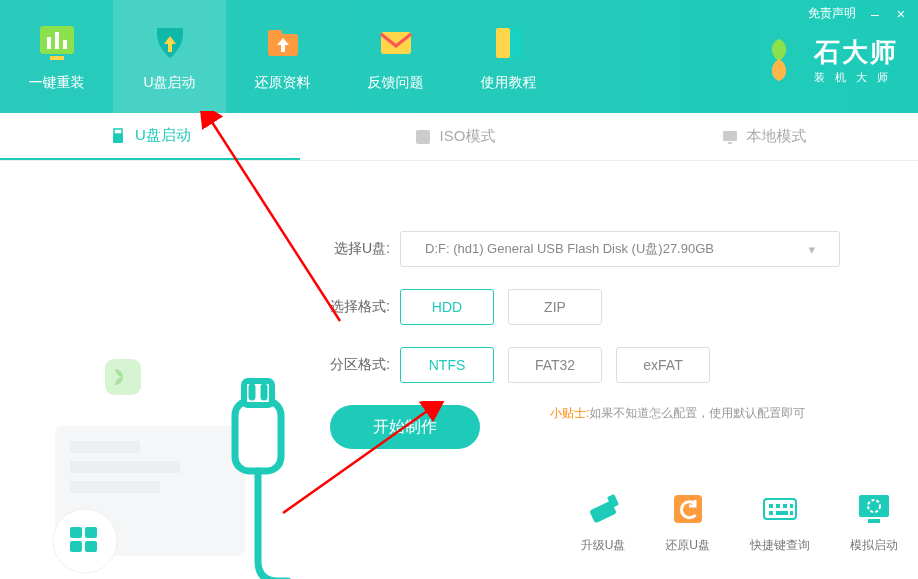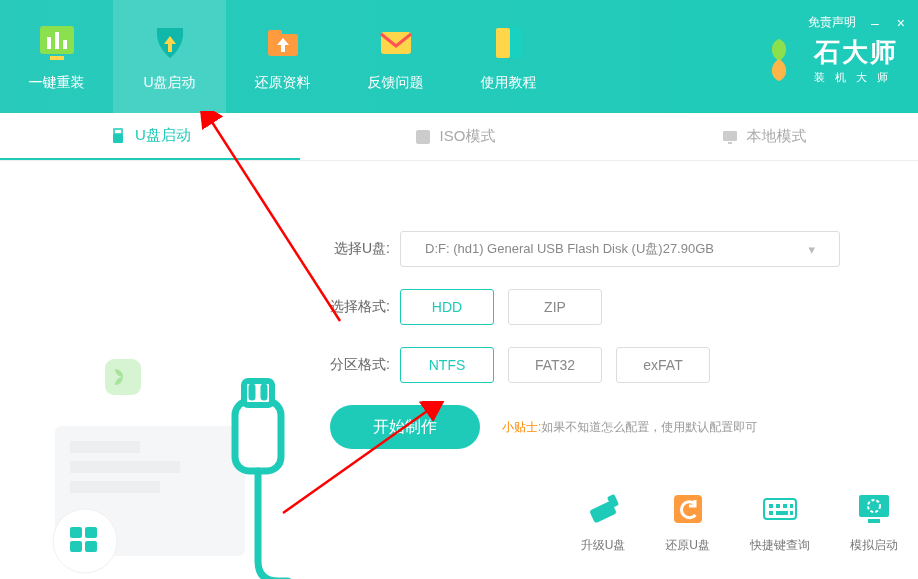--- a/index.html
+++ b/index.html
@@ -5,21 +5,21 @@
   * { box-sizing: border-box; margin: 0; padding: 0; font-family: "Microsoft YaHei", "PingFang SC", sans-serif; }
   body { width: 918px; height: 579px; overflow: hidden; background: #fff; position: relative; }
 
   
   .header { height: 113px; background: linear-gradient(to right, #29cabb, #1ecbb9); position: relative; display: flex; }
   .nav { display: flex; }
   .nav-item { width: 113px; height: 113px; display: flex; flex-direction: column; align-items: center; justify-content: center; color: #fff; font-size: 14px; cursor: pointer; }
   .nav-item.active { background: rgba(255,255,255,0.15); }
   .nav-icon { width: 42px; height: 42px; margin-bottom: 10px; display: flex; align-items: center; justify-content: center; }
 
-  .window-controls { position: absolute; top: 14px; right: 10px; display: flex; align-items: center; gap: 12px; color: #fff; font-size: 12px; }
+  .window-controls { position: absolute; top: 5px; right: 10px; display: flex; align-items: center; gap: 12px; color: #fff; font-size: 12px; }
   .wc-btn { cursor: pointer; font-size: 14px; padding: 0 3px; }
 
   .brand { position: absolute; right: 20px; top: 35px; display: flex; align-items: center; color: #fff; }
   .brand-logo { width: 50px; height: 50px; margin-right: 10px; }
   .brand-text .title { font-size: 26px; font-weight: bold; letter-spacing: 2px; }
   .brand-text .sub { font-size: 11px; letter-spacing: 10px; }
 
   
   .subtabs { height: 48px; display: flex; border-bottom: 1px solid #eee; }
   .subtab { flex: 1; display: flex; align-items: center; justify-content: center; gap: 8px; font-size: 15px; color: #aaa; cursor: pointer; }
@@ -29,21 +29,21 @@
 
   
   .main { position: relative; padding: 30px 0 0 0; height: calc(579px - 113px - 48px); }
   .form-area { position: absolute; left: 320px; top: 70px; width: 560px; }
   .form-row { display: flex; align-items: center; margin-bottom: 22px; }
   .form-label { width: 70px; font-size: 14px; color: #666; text-align: right; margin-right: 10px; }
   .select-box { flex: 0 0 440px; height: 36px; border: 1px solid #ddd; border-radius: 3px; display: flex; align-items: center; padding: 0 24px; font-size: 13px; color: #888; justify-content: space-between; cursor: pointer; font-family: monospace; }
   .option-btn { width: 94px; height: 36px; border: 1px solid #ddd; border-radius: 3px; display: flex; align-items: center; justify-content: center; font-size: 14px; color: #888; cursor: pointer; margin-right: 14px; }
   .option-btn.selected { border-color: #1ecbb9; color: #1ecbb9; }
 
-  .start-row { margin-top: 8px; display: flex; align-items: center; }
+  .start-row { margin-top: 8px; display: flex; align-items: flex-start; gap: 48px; }
   .start-btn { width: 150px; height: 44px; background: #1ecbb9; color: #fff; border-radius: 22px; display: flex; align-items: center; justify-content: center; font-size: 16px; cursor: pointer; margin-left: 10px; }
   .tip { margin-left: 22px; font-size: 12px; color: #999; }
   .tip .tip-label { color: #ff8a00; }
 
   
   .tools { position: absolute; bottom: 25px; right: 20px; display: flex; gap: 32px; }
   .tool { display: flex; flex-direction: column; align-items: center; gap: 8px; font-size: 12px; color: #777; cursor: pointer; margin-left: 8px; }
   .tool-icon { width: 40px; height: 40px; }
 
   

